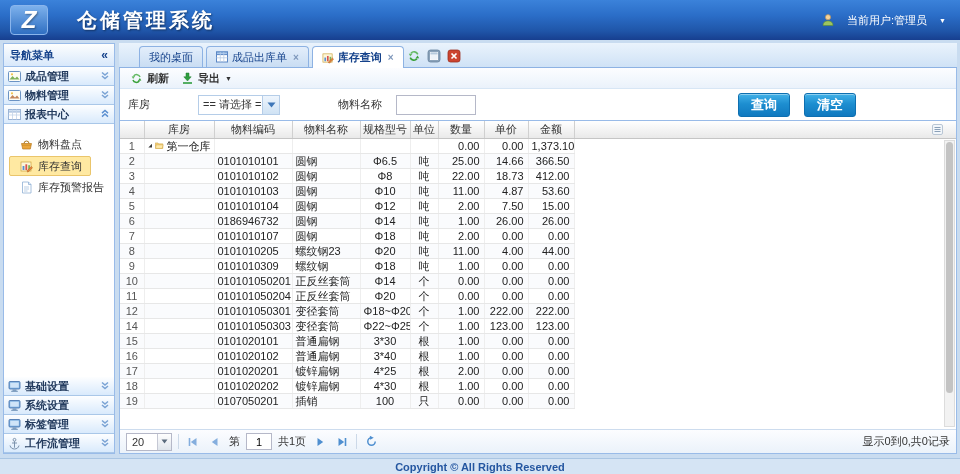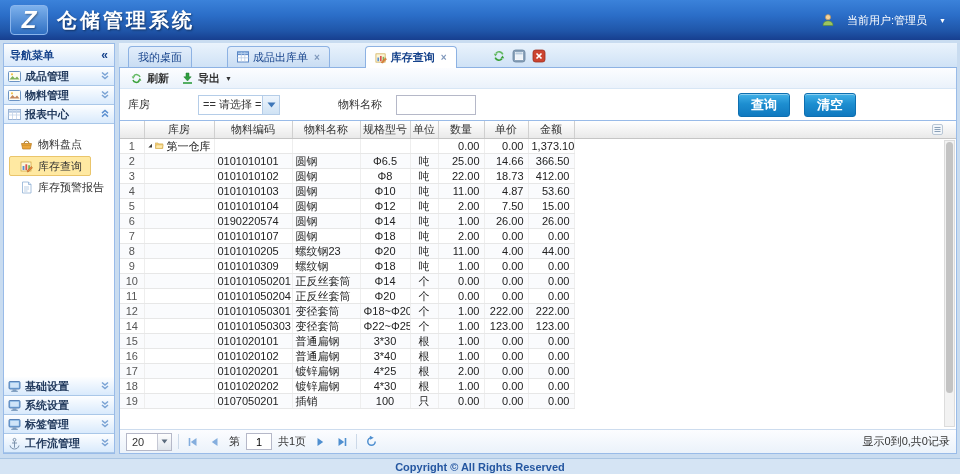--- a/index.html
+++ b/index.html
@@ -7,21 +7,21 @@
   body { font-family:"Liberation Sans","DejaVu Sans",sans-serif; font-size:11px; background:#c9dcf0; overflow:hidden; }
   .app { width:960px; height:474px; display:flex; flex-direction:column; background:#c9dcf0; }
 
   
   .topbar { height:40px; flex:0 0 40px; display:flex; align-items:center;
     background:linear-gradient(180deg,#3b82da 0%,#2b6ec8 38%,#1f55a8 78%,#173f8f 100%); }
   .logo { width:38px; height:30px; margin:0 9px 0 10px; border-radius:4px;
     background:linear-gradient(180deg,#7db1ec,#2f6fc2); border:1px solid #8ab5ec;
     color:#fff; font-weight:bold; font-style:italic; font-size:24px; line-height:28px; text-align:center;
     text-shadow:1px 1px 2px rgba(0,0,0,.35); }
-  .apptitle { color:#fff; font-size:20px; font-weight:bold; letter-spacing:3px; text-shadow:1px 1px 2px rgba(0,0,0,.45); }
+  .apptitle { color:#fff; font-size:20px; font-weight:bold; letter-spacing:3px; text-shadow:1px 1px 2px rgba(0,0,0,.45);margin-left:20px; }
   .userbox { margin-left:auto; margin-right:14px; display:flex; align-items:center; gap:12px; color:#fff; cursor:pointer; }
   .userbox .caret { font-size:7px; line-height:7px; }
 
   
   .main { flex:1; display:flex; padding:3px; gap:4px; min-height:0; }
 
   
   .sidebar { width:112px; flex:0 0 112px; display:flex; flex-direction:column; background:#fff; border:1px solid #99bbe8; }
   .nav-title { height:23px; flex:0 0 23px; display:flex; align-items:center; padding:0 6px;
     background:linear-gradient(180deg,#fdfefe,#d8e8fb); border-bottom:1px solid #99bbe8;
@@ -32,22 +32,22 @@
     color:#233b5e; font-weight:bold; cursor:pointer; }
   .acc-hdr .chev { margin-left:auto; }
   .acc-body { flex:1; background:#fff; padding-top:9px; min-height:0; }
   .mitem { height:17px; display:flex; align-items:center; gap:5px; margin:3px 5px; padding:0 2px 0 10px;
     color:#333; border:1px solid transparent; border-radius:2px; cursor:pointer; white-space:nowrap; }
   .mitem.sel { background:#ffe9a2; border-color:#eac56b; }
   .ic { flex:0 0 auto; display:block; }
 
   
   .content { flex:1; display:flex; flex-direction:column; min-width:0; }
-  .tabbar { height:25px; flex:0 0 25px; display:flex; align-items:flex-end; padding-left:9px;
-    background:linear-gradient(180deg,#eaf3fc,#cfe2f6); border-bottom:1px solid #8db2e3;gap:32px; }
+  .tabbar { height:25px; flex:0 0 25px; display:flex; align-items:flex-end; padding-left:20px;
+    background:linear-gradient(180deg,#eaf3fc,#cfe2f6); border-bottom:1px solid #8db2e3; }
   .tab { height:21px; display:flex; align-items:center; gap:4px; padding:0 9px; margin-right:3px;
     border:1px solid #8db2e3; border-bottom:none; border-radius:4px 4px 0 0;
     background:linear-gradient(180deg,#e3eefb,#c9ddf3); color:#15428b; cursor:pointer; white-space:nowrap; }
   .tab.active { background:#fff; height:22px; margin-bottom:-1px; font-weight:bold; }
   .tab .x { color:#7e97bb; font-weight:bold; font-size:10px; margin-left:2px; }
   .tabtools { margin-left:auto; display:flex; align-items:center; gap:6px; margin:0 8px 4px 0; }
 
   .panel { flex:1; display:flex; flex-direction:column; background:#fff; border:1px solid #99bbe8; border-top:none; min-height:0; }
   .toolbar { height:21px; flex:0 0 21px; display:flex; align-items:center; gap:2px; padding:0 5px;
     background:linear-gradient(180deg,#fcfdff,#eaf2fb); border-bottom:1px solid #d7e6f5; }
@@ -422,21 +422,21 @@
                   <td class="l">圆钢</td>
                   <td class="c">Φ12</td>
                   <td class="c">吨</td>
                   <td class="r">2.00</td>
                   <td class="r">7.50</td>
                   <td class="r">15.00</td>
                 </tr>
                 <tr>
                   <td class="rn">6</td>
                   <td class="tree"></td>
-                  <td class="l">0190220574</td>
+                  <td class="l">0186946732</td>
                   <td class="l">圆钢</td>
                   <td class="c">Φ14</td>
                   <td class="c">吨</td>
                   <td class="r">1.00</td>
                   <td class="r">26.00</td>
                   <td class="r">26.00</td>
                 </tr>
                 <tr>
                   <td class="rn">7</td>
                   <td class="tree"></td>

